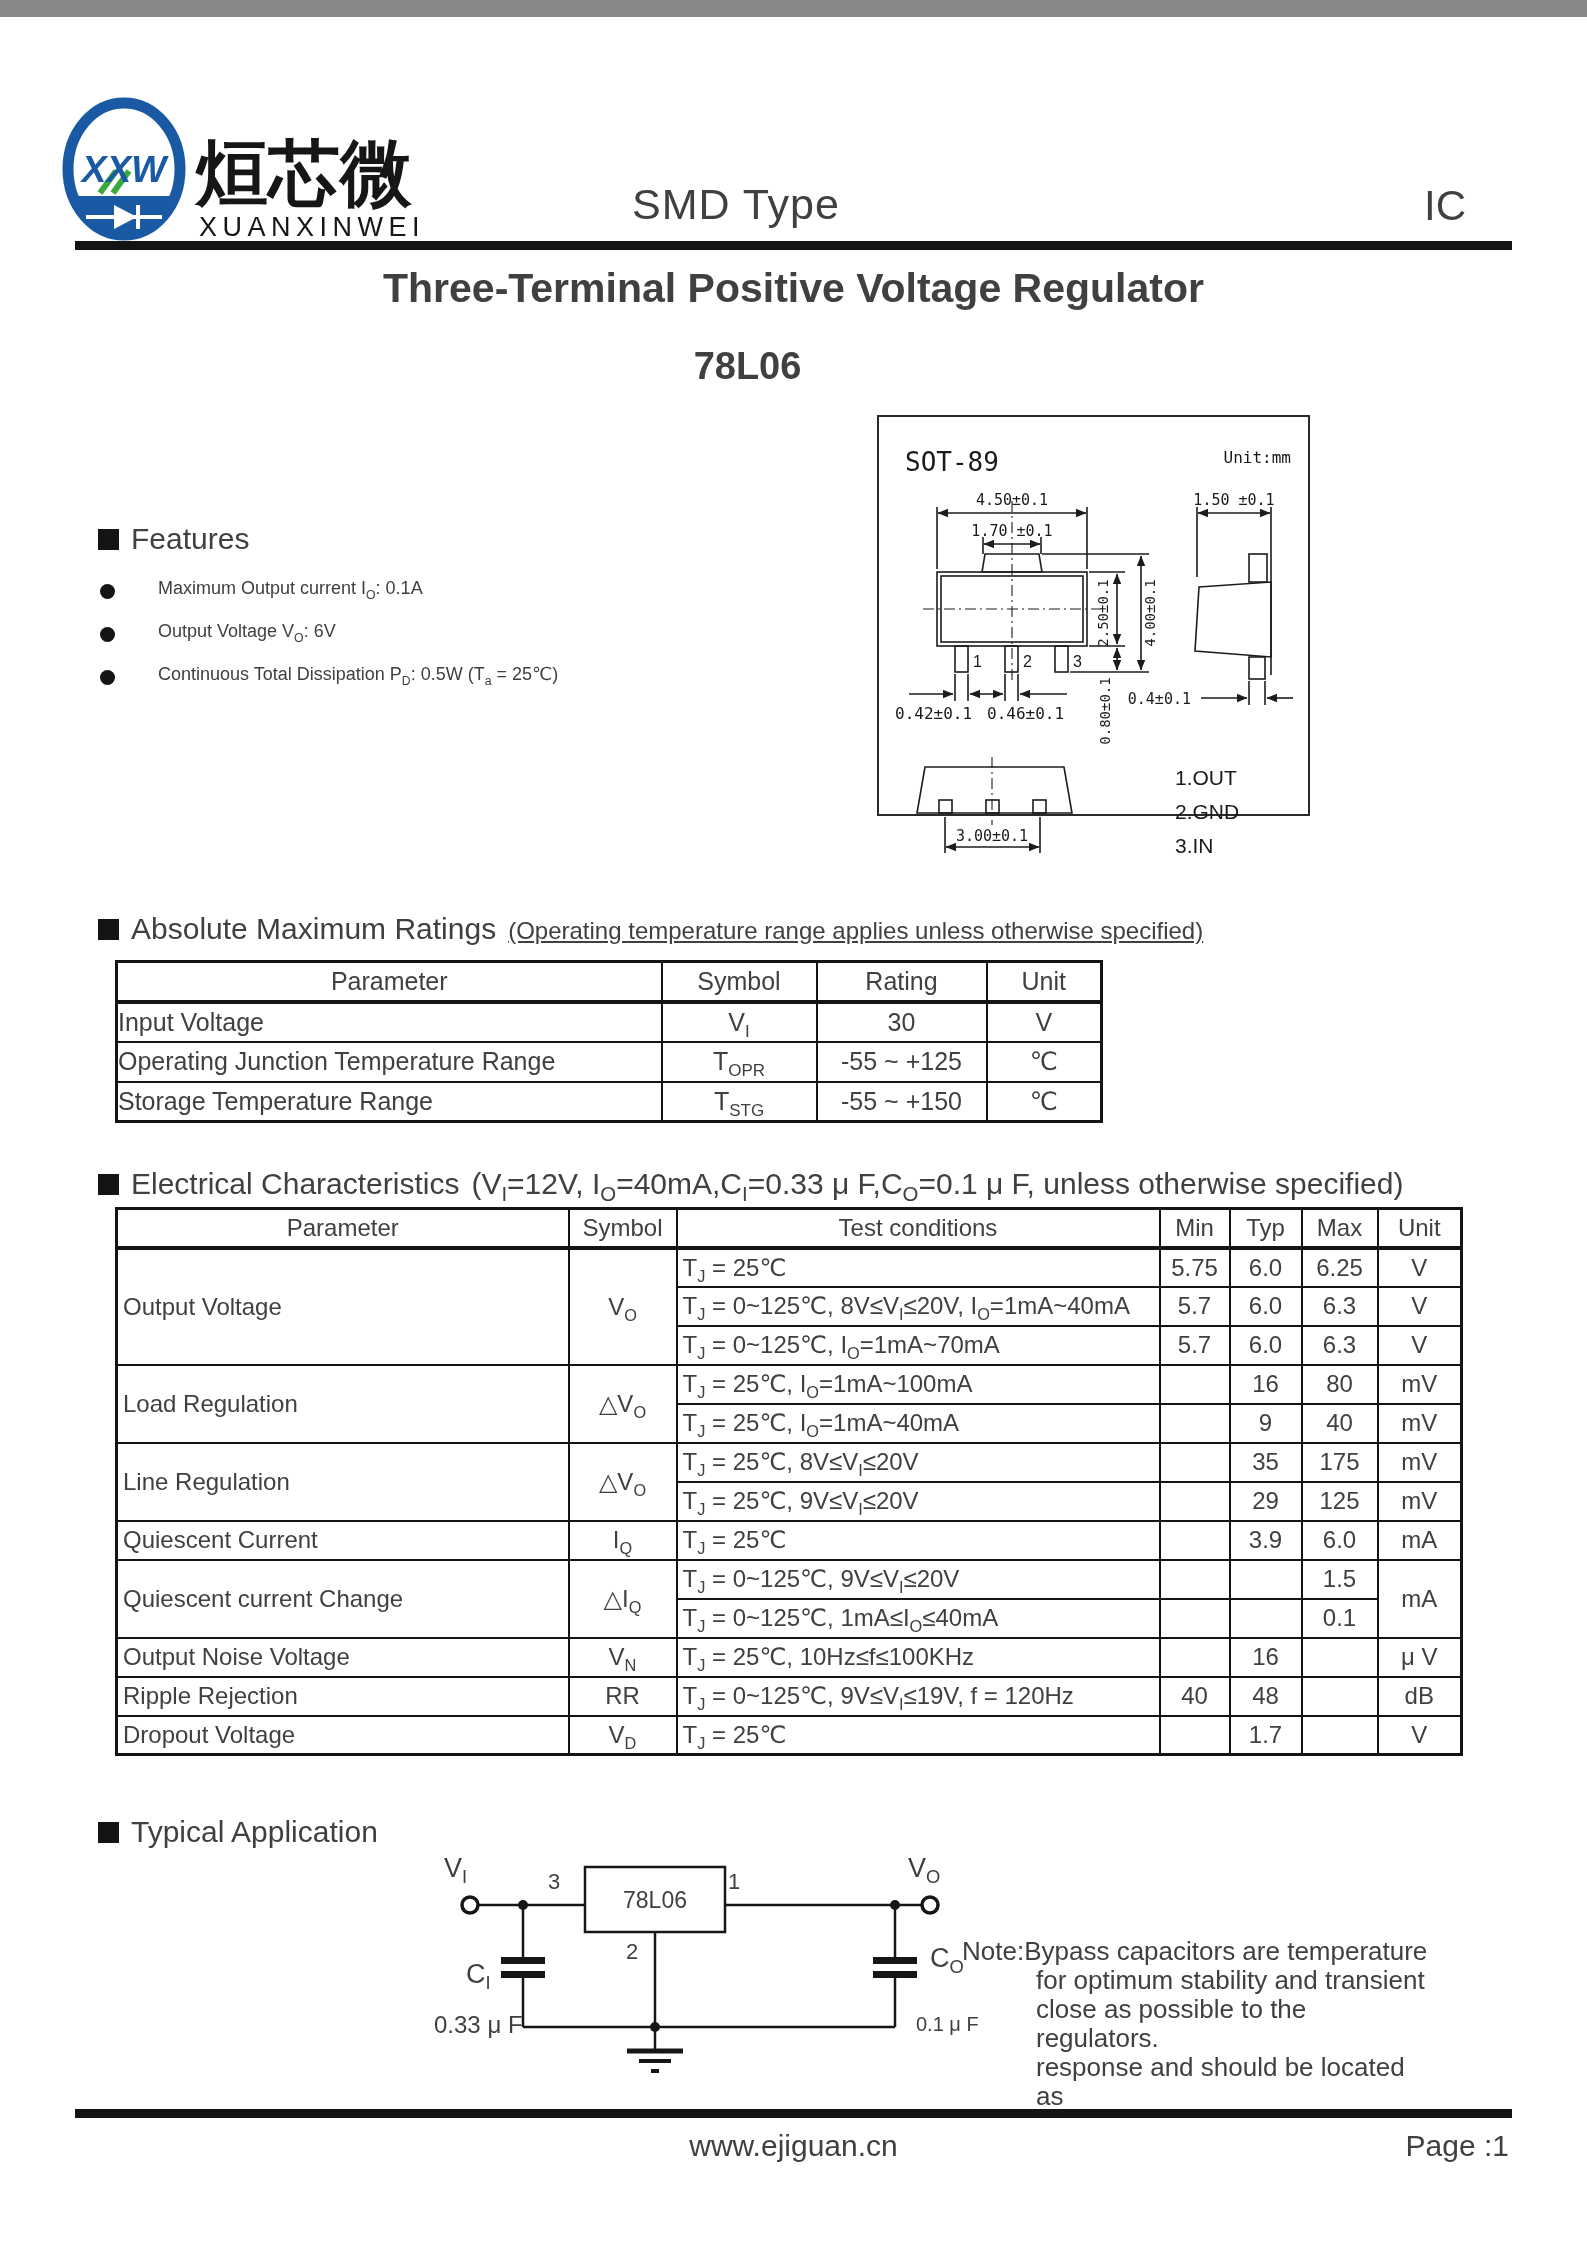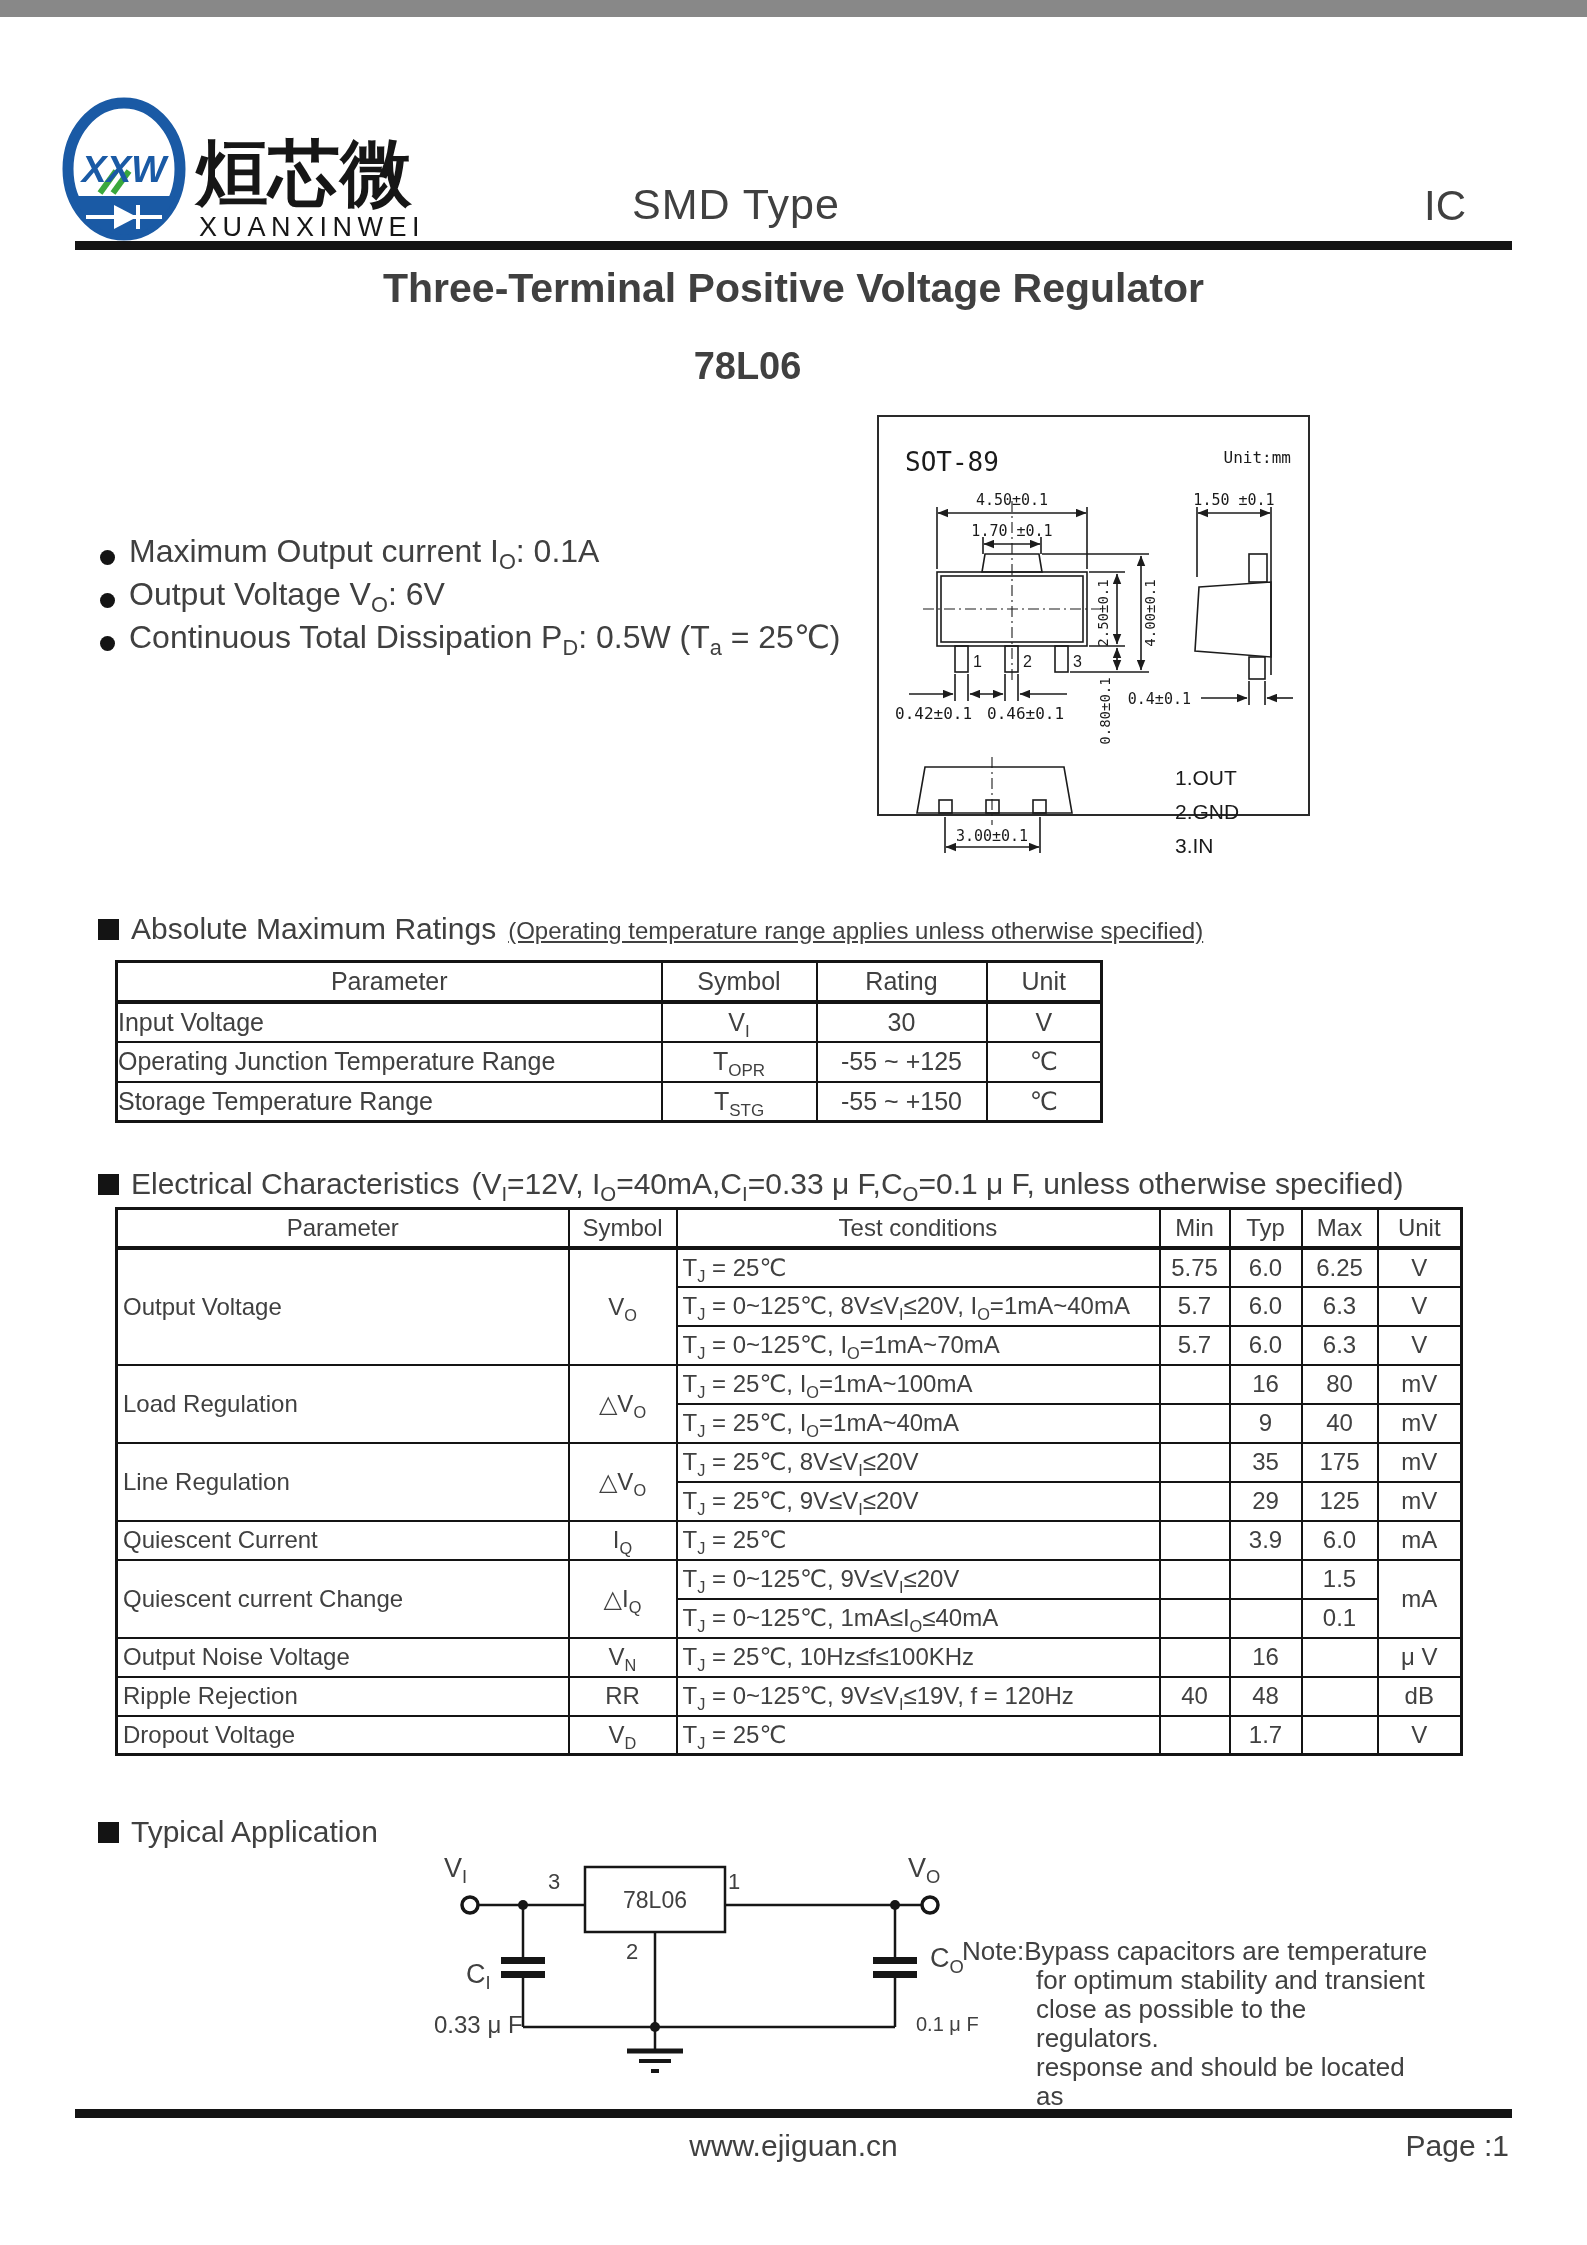--- a/index.html
+++ b/index.html
@@ -17,21 +17,21 @@
   #ic-label { left:1424px; top:165px; font-size:42px; }
   #doc-title { left:0; top:248px; width:100%; text-align:center; font-size:41px; font-weight:bold; }
   #part-number { left:0; top:328px; width:100%; text-align:center; font-size:38px; font-weight:bold; transform:translateX(-46px); }
   
   .sec-head { display:flex; align-items:baseline; gap:12px; }
   .sq { width:21px; height:21px; background:#141414; align-self:center; flex:0 0 auto; }
   .sec-head .t1 { font-size:30px; }
   .sec-head .t2 { font-size:24px;text-decoration:underline; }
   
   #features { left:98px; top:505px; }
-  .feat-item { display:flex; align-items:flex-end; margin-top:15px; font-size:32px; line-height:28px; }
+  .feat-item { display:flex; align-items:center; margin-top:15px; font-size:18px; line-height:28px;gap:29px; }
   .feat-item .dot { width:15px; height:15px; border-radius:50%; background:#141414; margin:7px 14px 0 2px; flex:0 0 auto; }
   #features .sec-head { margin-bottom:18px; }
   
   #pkg-panel { left:877px; top:398px; width:433px; height:401px; border:2px solid #2a2a2a; background:#fff; }
   
   table.tbl { border-collapse:collapse; table-layout:fixed; background:#fff; }
   table.tbl td, table.tbl th { border:2px solid #141414; text-align:center; vertical-align:middle; font-weight:400; padding:0 6px; }
   table.tbl .left { text-align:left; padding-left:0; }
   #abs-table { width:985px; font-size:25px; }
   #abs-table td, #abs-table th { height:40px; }
@@ -164,20 +164,24 @@
         <text x="144" y="250">2</text>
         <text x="194" y="250">3</text>
         <text x="296" y="368" font-size="21">1.OUT</text>
         <text x="296" y="402" font-size="21">2.GND</text>
         <text x="296" y="436" font-size="21">3.IN</text>
       </g>
     </svg>
   </div>
 
   <div class="abs" id="features">
+    <div class="sec-head">
+      <span class="sq"></span>
+      <span class="t1">Features</span>
+    </div>
     <div class="feat-item">
       <span class="dot"></span>
       <span>Maximum Output current I<sub>O</sub>: 0.1A</span>
     </div>
     <div class="feat-item">
       <span class="dot"></span>
       <span>Output Voltage V<sub>O</sub>: 6V</span>
     </div>
     <div class="feat-item">
       <span class="dot"></span>

